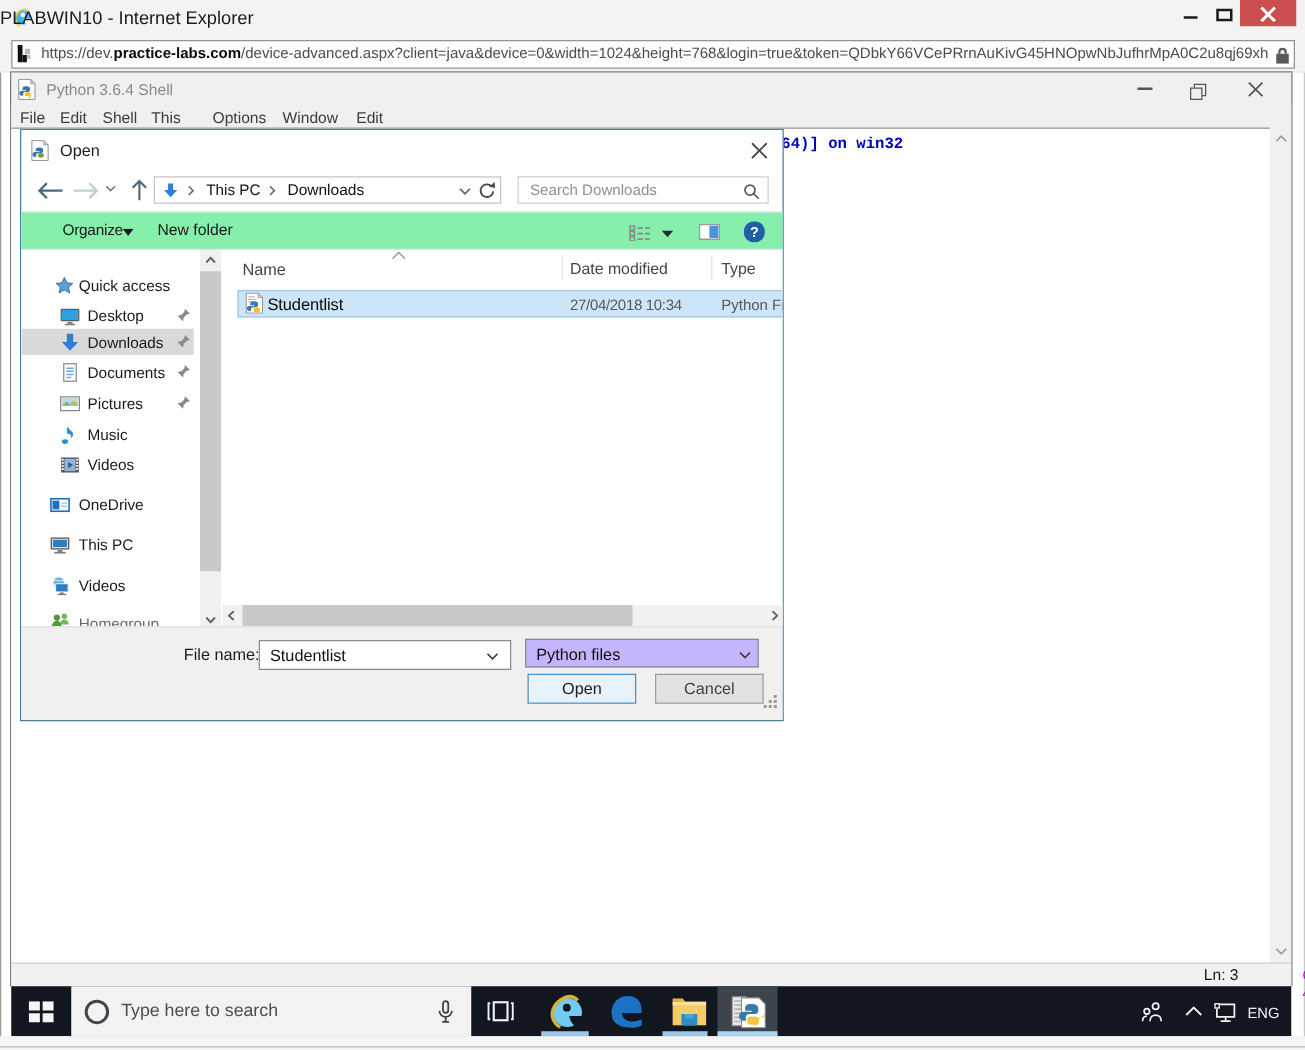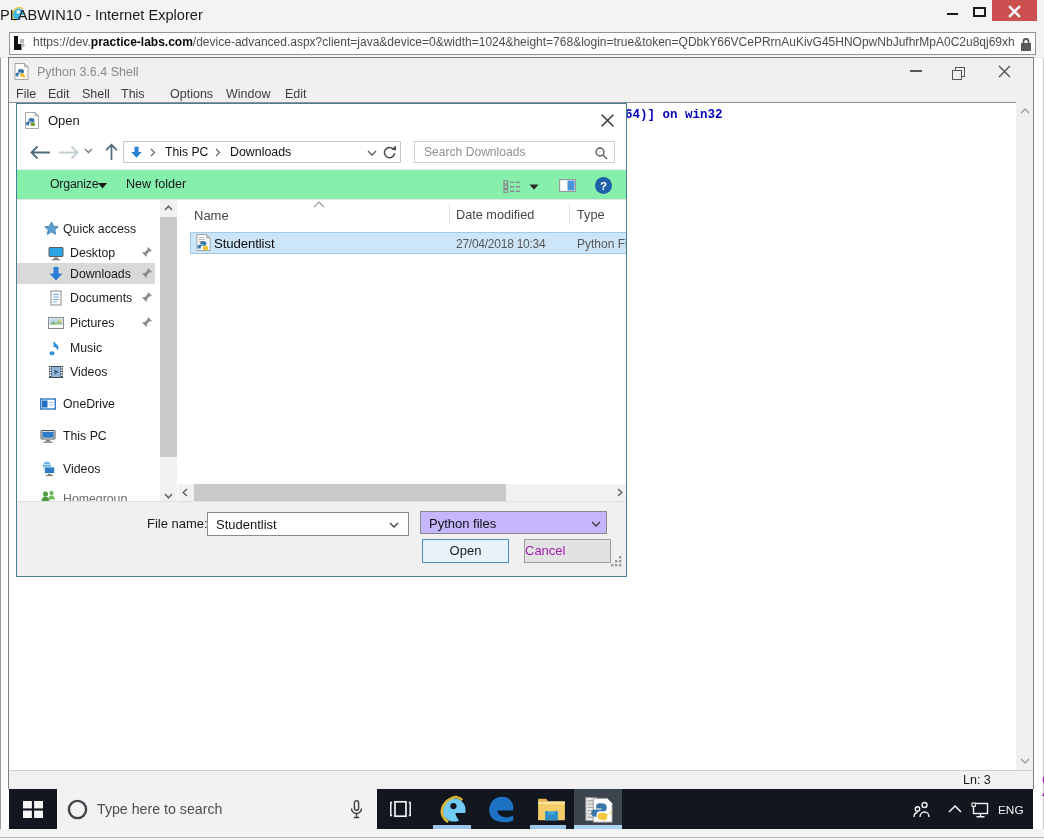--- a/index.html
+++ b/index.html
@@ -328,21 +328,21 @@
           <path d="M1 1l4 4 4-4" fill="none" stroke="#3a3a3a" stroke-width="1.3"></path>
         </svg>
     </div>
     <div class="abs" style="left:403px;top:9px;width:187px;height:23px;background:#c4b5fd;border:1px solid #8a8a8a;box-sizing:border-box">
       <div class="abs" style="left:8px;top:4px;font-size:13px;color:#111">Python files</div>
       <svg class="ico" style="left:170px;top:9px" width="10" height="6" viewBox="0 0 10 6">
           <path d="M1 1l4 4 4-4" fill="none" stroke="#3a3a3a" stroke-width="1.3"></path>
         </svg>
     </div>
     <div class="abs" style="left:405px;top:37px;width:87px;height:24px;background:#e7f2fa;border:1px solid #4a90c8;box-sizing:border-box;text-align:center;font-size:13px;color:#1a1a1a;line-height:22px">Open</div>
-    <div class="abs" style="left:507px;top:37px;width:87px;height:24px;background:#e2e2e2;border:1px solid #9e9e9e;box-sizing:border-box;text-align:left;font-size:13px;color:#a21caf;line-height:22px">Cancel</div>
+    <div class="abs" style="left:507px;top:37px;width:87px;height:24px;background:#e2e2e2;border:1px solid #9e9e9e;box-sizing:border-box;text-align:center;font-size:13px;color:#404040;line-height:22px">Cancel</div>
     <svg class="ico" style="left:593px;top:53px" width="13" height="13" viewBox="0 0 13 13">
       <g fill="#9a9a9a">
           <rect x="9" y="1" width="2.4" height="2.4"></rect>
           <rect x="5" y="5" width="2.4" height="2.4"></rect>
           <rect x="9" y="5" width="2.4" height="2.4"></rect>
           <rect x="1" y="9" width="2.4" height="2.4"></rect>
           <rect x="5" y="9" width="2.4" height="2.4"></rect>
           <rect x="9" y="9" width="2.4" height="2.4"></rect>
         </g>
     </svg>

